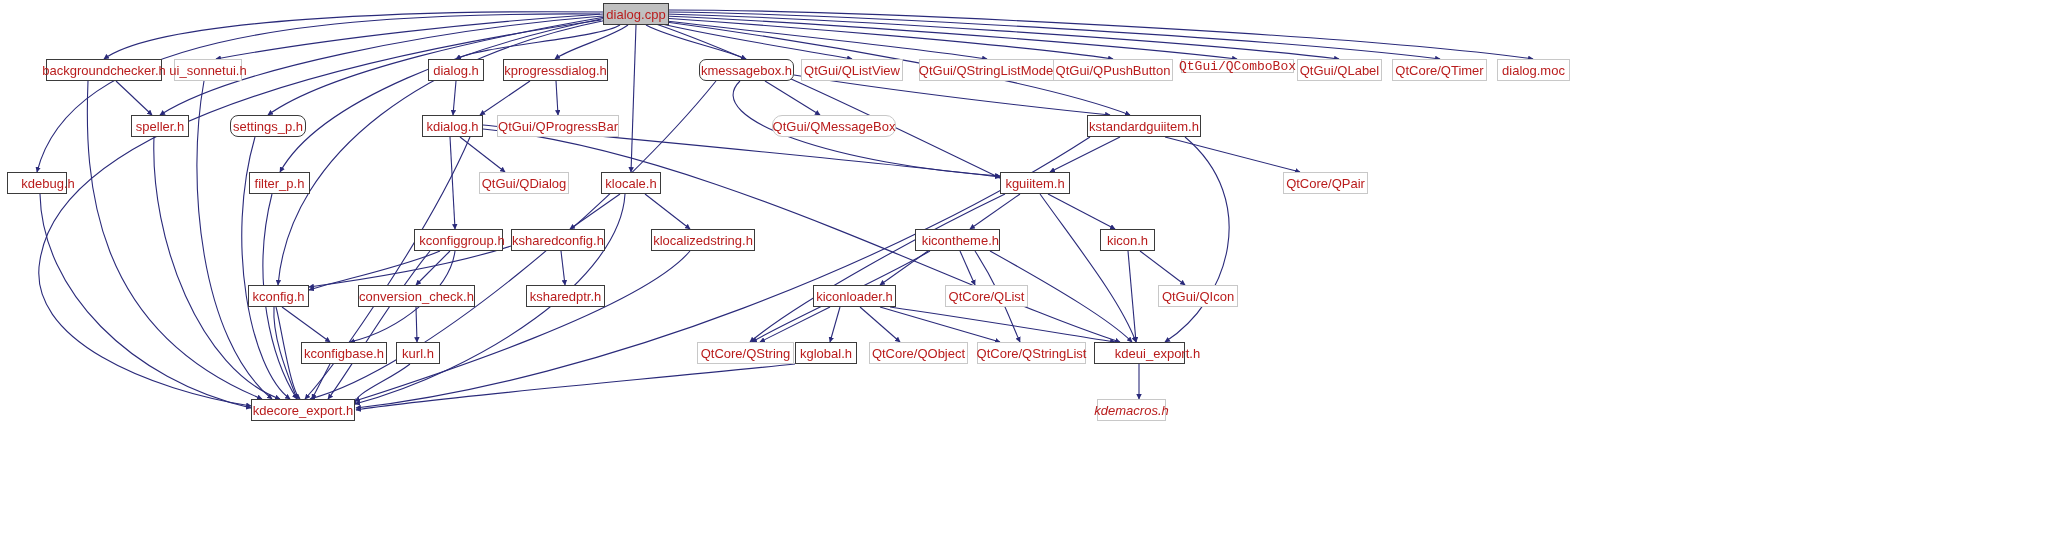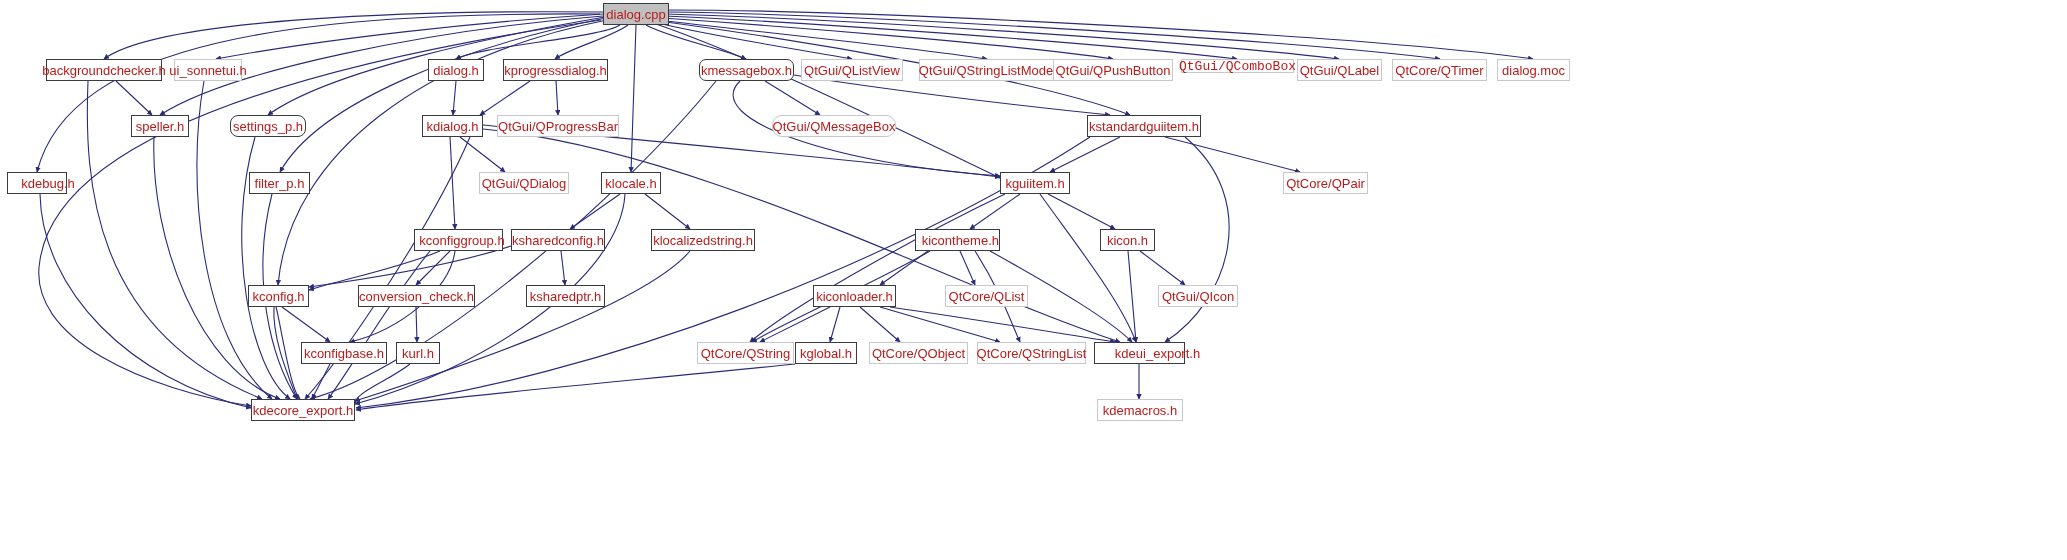--- a/index.html
+++ b/index.html
@@ -231,17 +231,17 @@
       </div>
       <div class="node external" style="left: 977px; top: 342px; width: 109px; height: 22px;">
         <span>QtCore/QStringList</span>
       </div>
       <div class="node header" style="left: 1094px; top: 342px; width: 91px; height: 22px; padding-left: 36px;">
         <span>kdeui_export.h</span>
       </div>
       <div class="node header" style="left: 251px; top: 399px; width: 104px; height: 22px;">
         <span>kdecore_export.h</span>
       </div>
-      <div class="node external" style="left: 1097px; top: 399px; width: 86px; height: 22px;">
+      <div class="node external" style="left: 1097px; top: 399px; width: 69px; height: 22px; font-style: italic;">
         <span>kdemacros.h</span>
       </div>
     </div>
 </div>
 
 </body></html>

